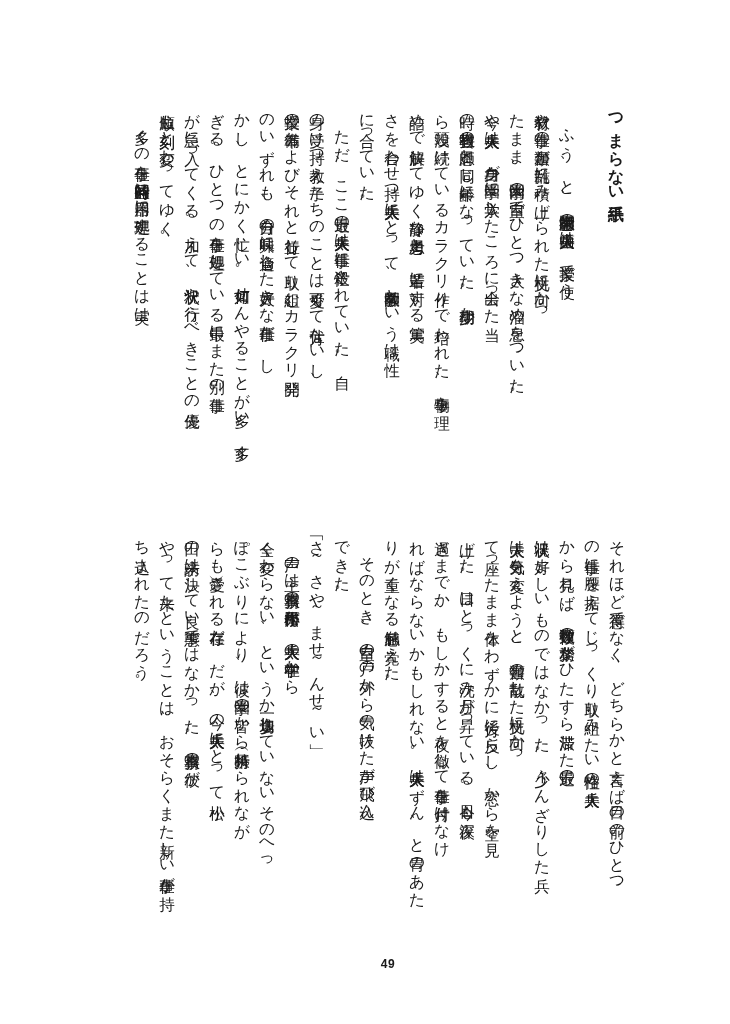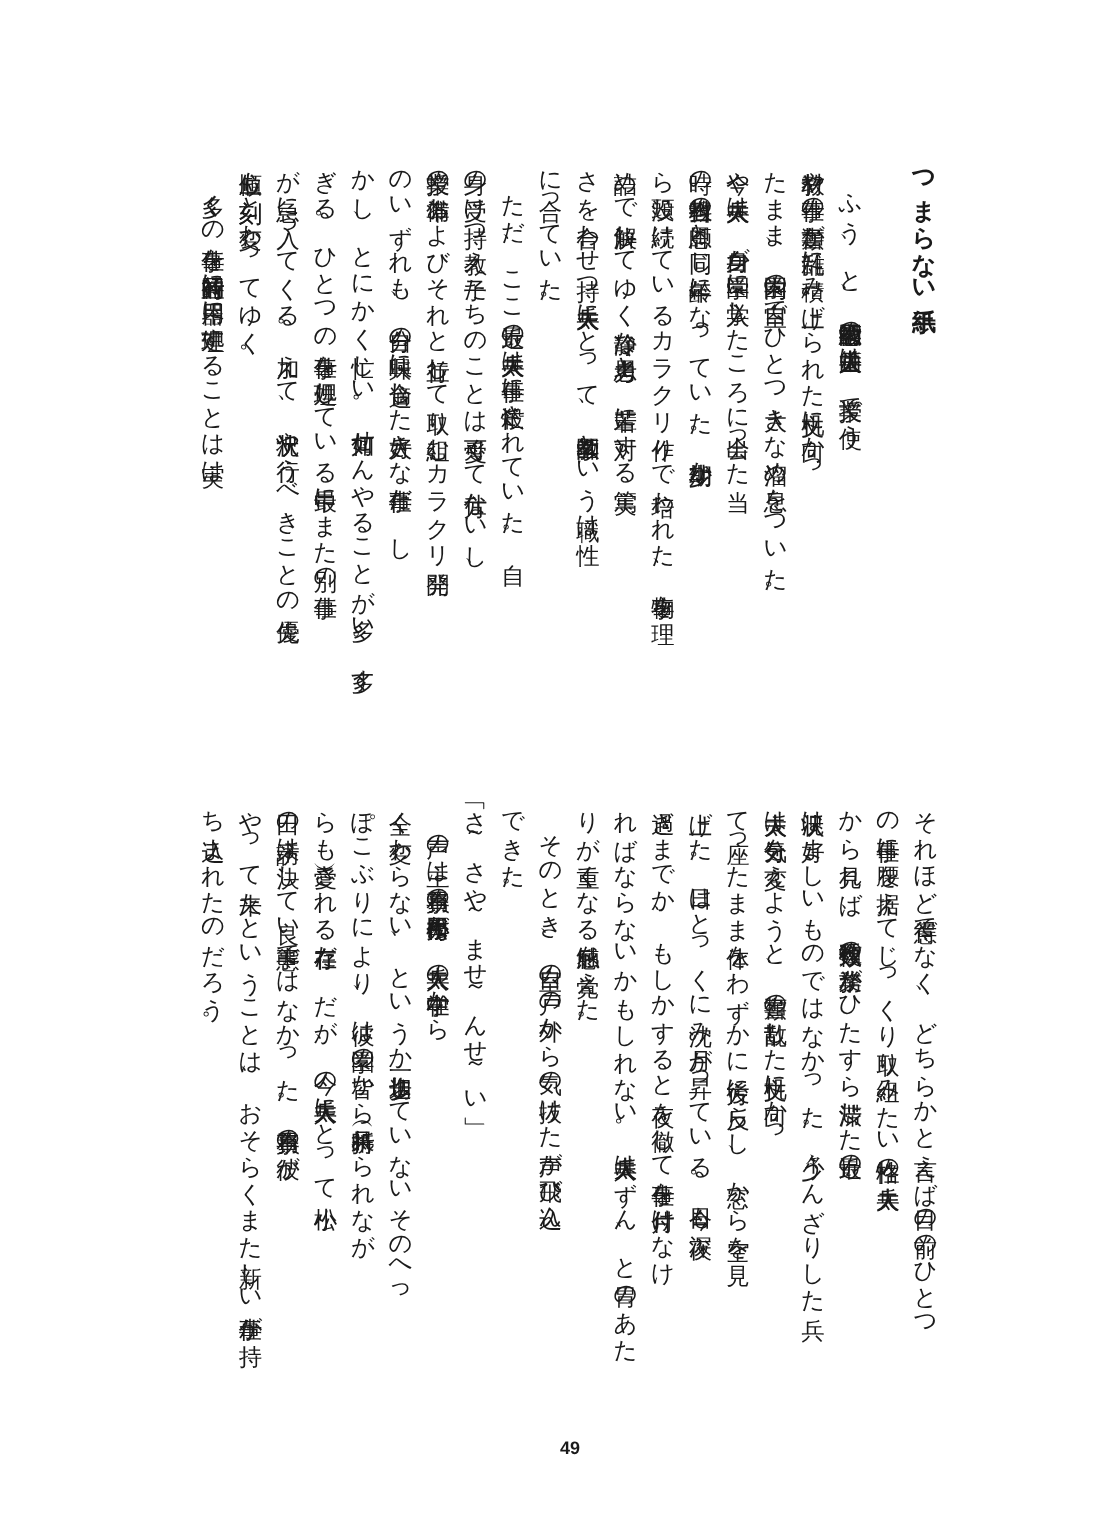--- a/index.html
+++ b/index.html
@@ -45,22 +45,22 @@
     .blank-col {
       display: block;
       block-size: 25px;
       inline-size: 394px;
     }
     .page-number {
       position: absolute;
       left: 365px;
       top: 957px;
       width: 30px;
-      text-align: center;
-      font-family: Liberation Sans, sans-serif;
+      text-align: right;
+      font-family: Liberation Mono, monospace;
       font-weight: bold;
       font-size: 12px;
       line-height: 16px;
       color: #1a1a1a;
     }
   </style>
 </head>
 <body>
 
 <div class="text-block top-block">

